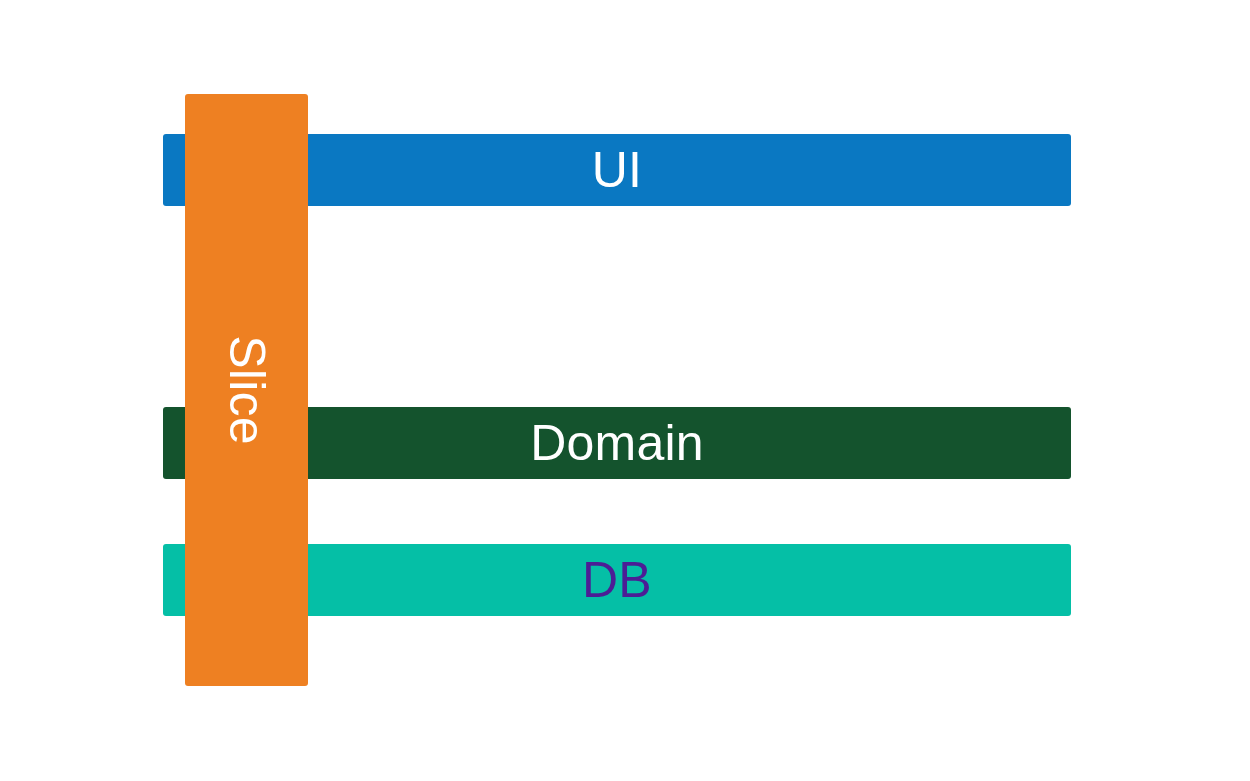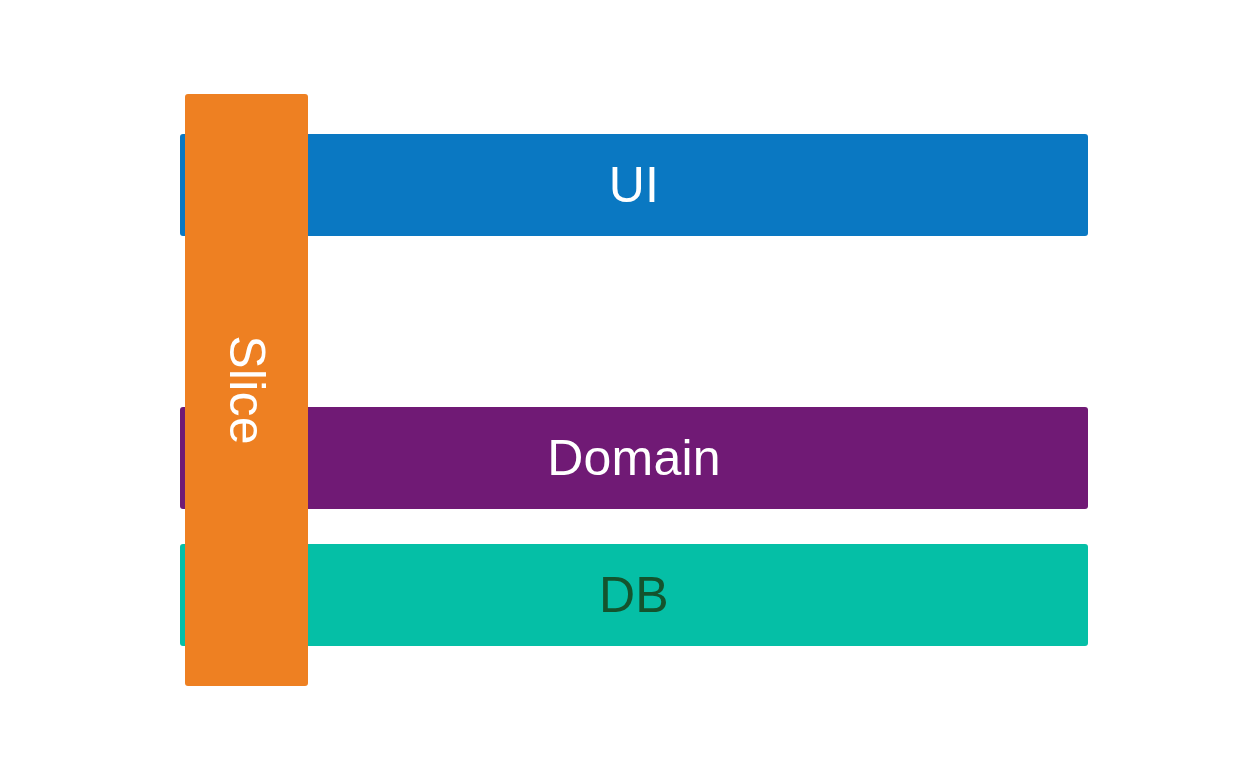--- a/index.html
+++ b/index.html
@@ -15,23 +15,23 @@
     position: relative;
     width: 1250px;
     height: 781px;
     background: #ffffff;
     overflow: hidden;
   }
 
   
   .layer-bar {
     position: absolute;
-    left: 180px;
+    left: 163px;
     width: 908px;
-    height: 102px;
+    height: 72px;
     border-radius: 3px;
     box-sizing: border-box;
     display: flex;
     align-items: center;
     justify-content: center;
     text-align: right;
   }
   .layer-label {
     color: #ffffff;
     font-family: "Liberation Sans", sans-serif;
@@ -78,25 +78,25 @@
 </head>
 <body style="background-color: rgb(255, 255, 255);">
 
 <div id="canvas" style="background-color: rgb(255, 255, 255);">
 
   <div class="layer-bar" id="bar-ui" style="background-color: rgb(10, 120, 194);">
     <span class="layer-label" style="color: rgb(255, 255, 255);">UI</span>
   </div>
 
 
-  <div class="layer-bar" id="bar-domain" style="background-color: #701a75;">
+  <div class="layer-bar" id="bar-domain" style="background-color: #14532d;">
     <span class="layer-label" style="color: rgb(255, 255, 255);">Domain</span>
   </div>
 
   <div class="layer-bar" id="bar-db" style="background-color: rgb(5, 191, 166);">
-    <span class="layer-label" style="color: #14532d;">DB</span>
+    <span class="layer-label" style="color: #4c1d95;">DB</span>
   </div>
 
   <div id="slice-bar" style="background-color: rgb(238, 128, 34);">
     <span id="slice-label" style="color: rgb(255, 255, 255);">Slice</span>
   </div>
 
 </div>
 
 </body></html>

